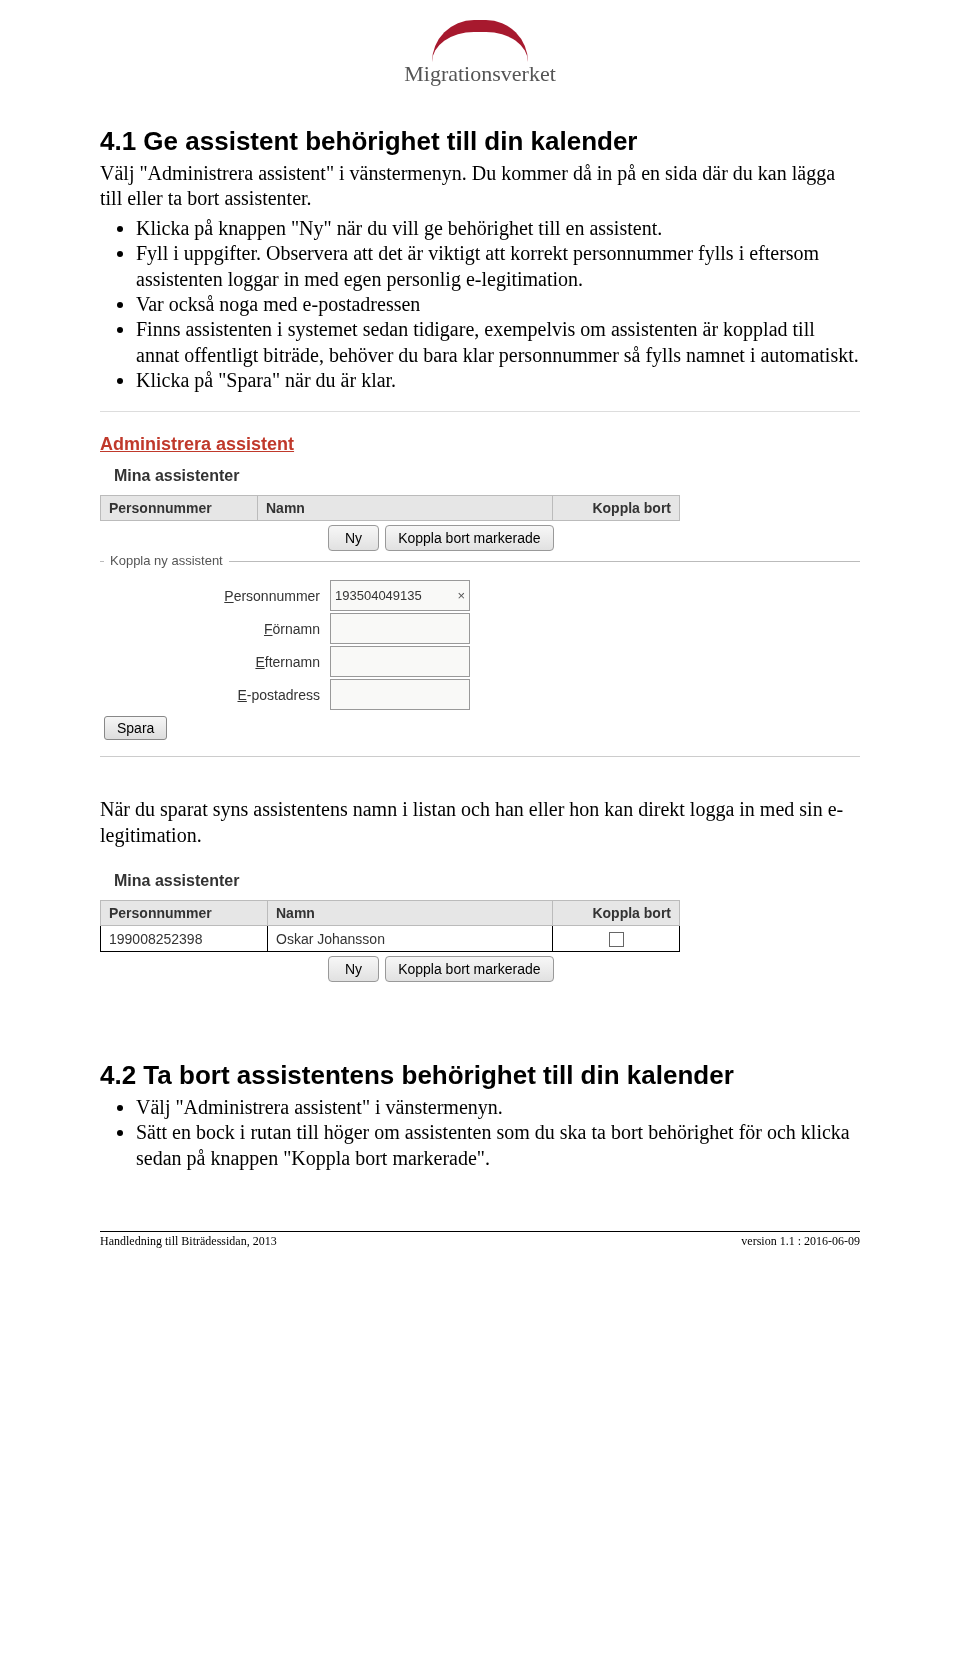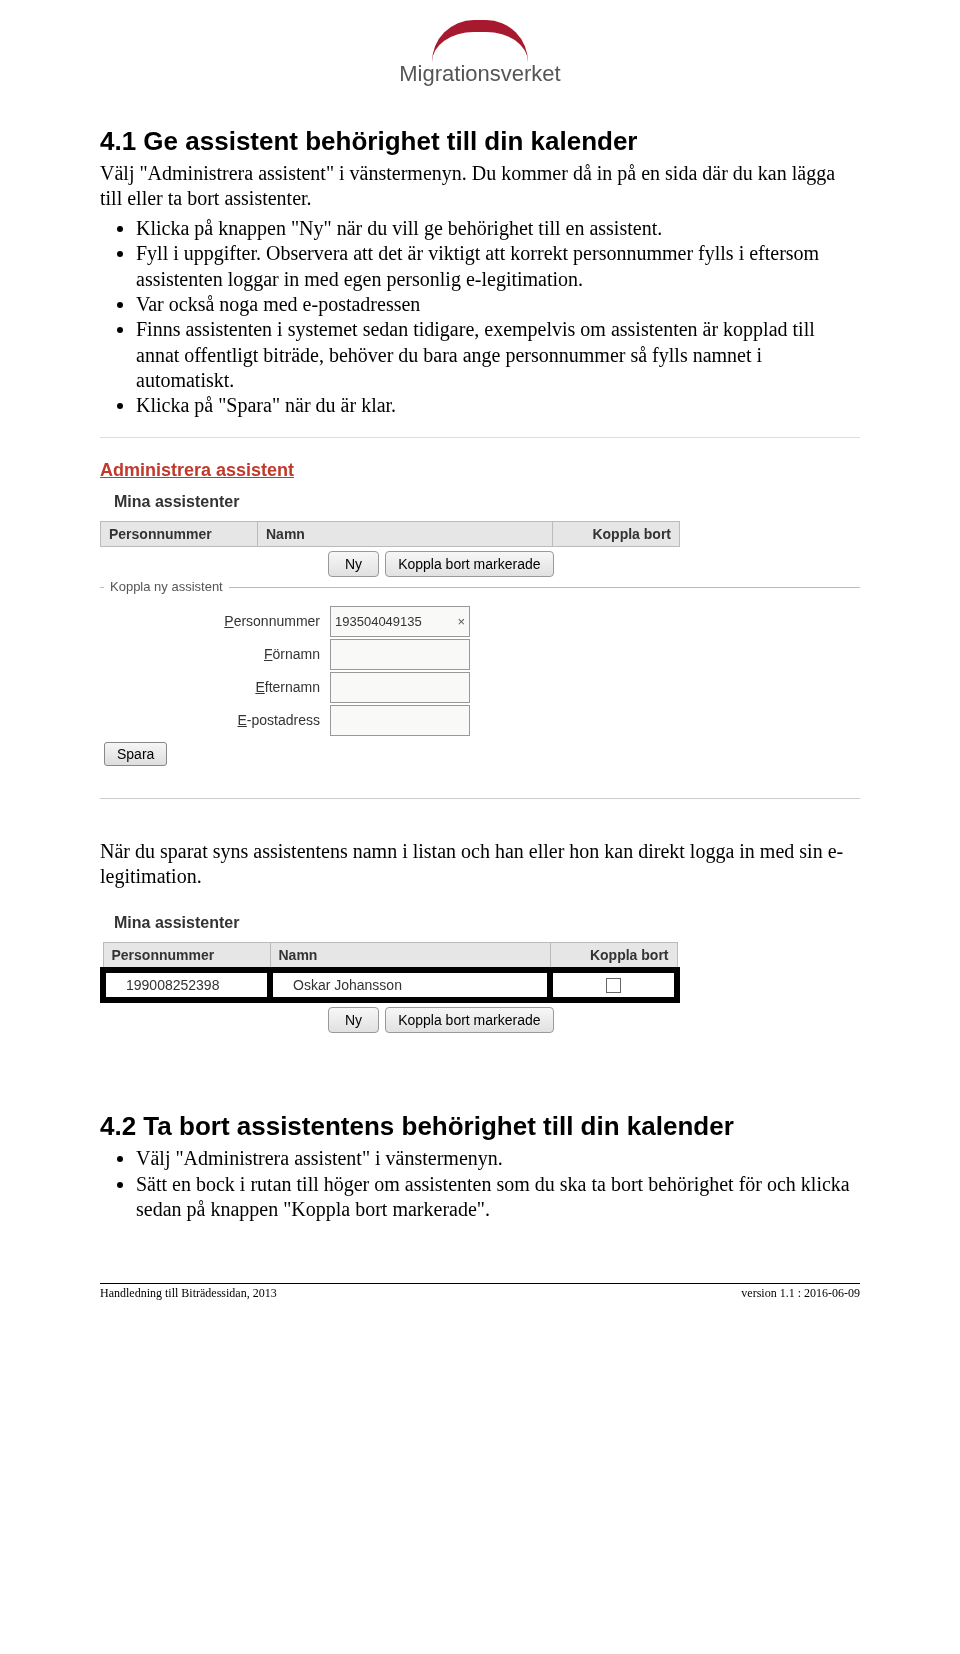--- a/index.html
+++ b/index.html
@@ -1,40 +1,40 @@
 <!DOCTYPE html>
 <html><head>
 <meta charset="utf-8">
 <style>
   html,body{margin:0;padding:0;background:#fff;color:#000;}
   body{width:960px;font-family:"Times New Roman",Times,serif;font-size:20px;line-height:1.27;}
   .page{padding:20px 100px 30px 100px;}
   
   .logo-wrap{display:flex;flex-direction:column;align-items:center;margin-bottom:38px;}
   .arc{width:96px;height:30px;border-top:12px solid #a7192e;border-radius:80px 80px 0 0;}
-  .logotxt{font-family:Liberation Sans, sans-serif;font-size:22px;color:#555;margin-top:-2px;}
+  .logotxt{font-family:Liberation Serif, serif;font-size:22px;color:#555;margin-top:-2px;}
   
   h2{font:bold 26px Arial,Helvetica,sans-serif;margin:0 0 4px 0;}
   .intro{margin:0 0 4px 0;}
   ul.bul{margin:0 0 16px 0;padding-left:36px;}
   ul.bul li{margin:0;}
   p{margin:0 0 12px 0;}
   
   .ui{font:14px Tahoma,Arial,sans-serif;color:#333;border-bottom:1px solid #ccc;margin:18px 0 40px 0;padding-bottom:16px;}
   .ui.noborder{border-bottom:none;margin-bottom:58px;}
   .ui-head{font:bold 18px Arial,sans-serif;color:#c0392b;margin:14px 0 12px 0;text-decoration:underline;}
   .ui-sub{font:bold 16px Arial,sans-serif;margin:8px 0 10px 14px;}
   table.grid{border-collapse:collapse;width:580px;font-size:14px;}
   table.grid th{background:#e6e6e6;border:1px solid #bbb;padding:4px 8px;text-align:left;font-weight:bold;}
-  table.grid td{border:6px solid #000000;padding:4px 20px;}
+  table.grid td{border:1px solid #000000;padding:4px 8px;}
   .chk{display:inline-block;width:13px;height:13px;border:1px solid #666;vertical-align:middle;}
   .btnbar{margin:4px 0 4px 0;display:flex;gap:6px;padding-left:228px;}
   .btn{font:14px Tahoma,Arial,sans-serif;border:1px solid #999;background:linear-gradient(#f7f7f7,#e1e1e1);border-radius:4px;padding:4px 16px;cursor:pointer;}
   .btn-big{padding:4px 12px;}
-  .fieldset{border:0;border-top:1px solid #bbb;margin:10px 0 16px 0;padding:0;}
+  .fieldset{border:0;border-top:1px solid #bbb;margin:10px 0 0 0;padding:0;}
   .legend{font-size:13px;color:#555;padding:0 6px;margin-left:4px;position:relative;top:-10px;background:#fff;display:inline-block;}
   .frow{display:flex;align-items:center;margin:2px 0;}
   .flabel{width:220px;text-align:right;padding-right:10px;font-size:14px;}
   .flabel .ul{text-decoration:underline;}
   .fin{width:140px;height:31px;border:1px solid #999;background:#f9f9f7;font:13px Tahoma,Arial;padding:0 4px;box-sizing:border-box;display:flex;align-items:center;justify-content:space-between;}
   .cx{color:#555;font-weight:normal;cursor:pointer;padding-left:4px;}
   .btn-spara{border:1px solid #888;background:linear-gradient(#f6f6f6,#ddd);border-radius:3px;padding:3px 12px;font:14px Tahoma,Arial;margin:4px 0 0 4px;cursor:pointer;}
   hr.sep{border:none;border-top:1px solid #ddd;margin:18px 0 22px 0;}
   
   .footer-rule{border:none;border-top:1px solid #000;margin:60px 0 2px 0;}
@@ -49,21 +49,21 @@
     <div class="arc"></div>
     <div class="logotxt">Migrationsverket</div>
   </div>
 
   <h2>4.1  Ge assistent behörighet till din kalender</h2>
   <p class="intro">Välj "Administrera assistent" i vänstermenyn. Du kommer då in på en sida där du kan lägga till eller ta bort assistenter.</p>
   <ul class="bul">
     <li>Klicka på knappen "Ny" när du vill ge behörighet till en assistent.</li>
     <li>Fyll i uppgifter. Observera att det är viktigt att korrekt personnummer fylls i eftersom assistenten loggar in med egen personlig e-legitimation.</li>
     <li>Var också noga med e-postadressen</li>
-    <li>Finns assistenten i systemet sedan tidigare, exempelvis om assistenten är kopplad till annat offentligt biträde, behöver du bara ange personnummer så fylls namnet i automatiskt.</li>
+    <li>Finns assistenten i systemet sedan tidigare, exempelvis om assistenten är kopplad till annat offentligt biträde, behöver du bara klar personnummer så fylls namnet i automatiskt.</li>
     <li>Klicka på "Spara" när du är klar.</li>
   </ul>
 
   <hr class="sep">
 
   <div class="ui">
     <div class="ui-head">Administrera assistent</div>
     <div class="ui-sub">Mina assistenter</div>
     <table class="grid">
       <tbody>

